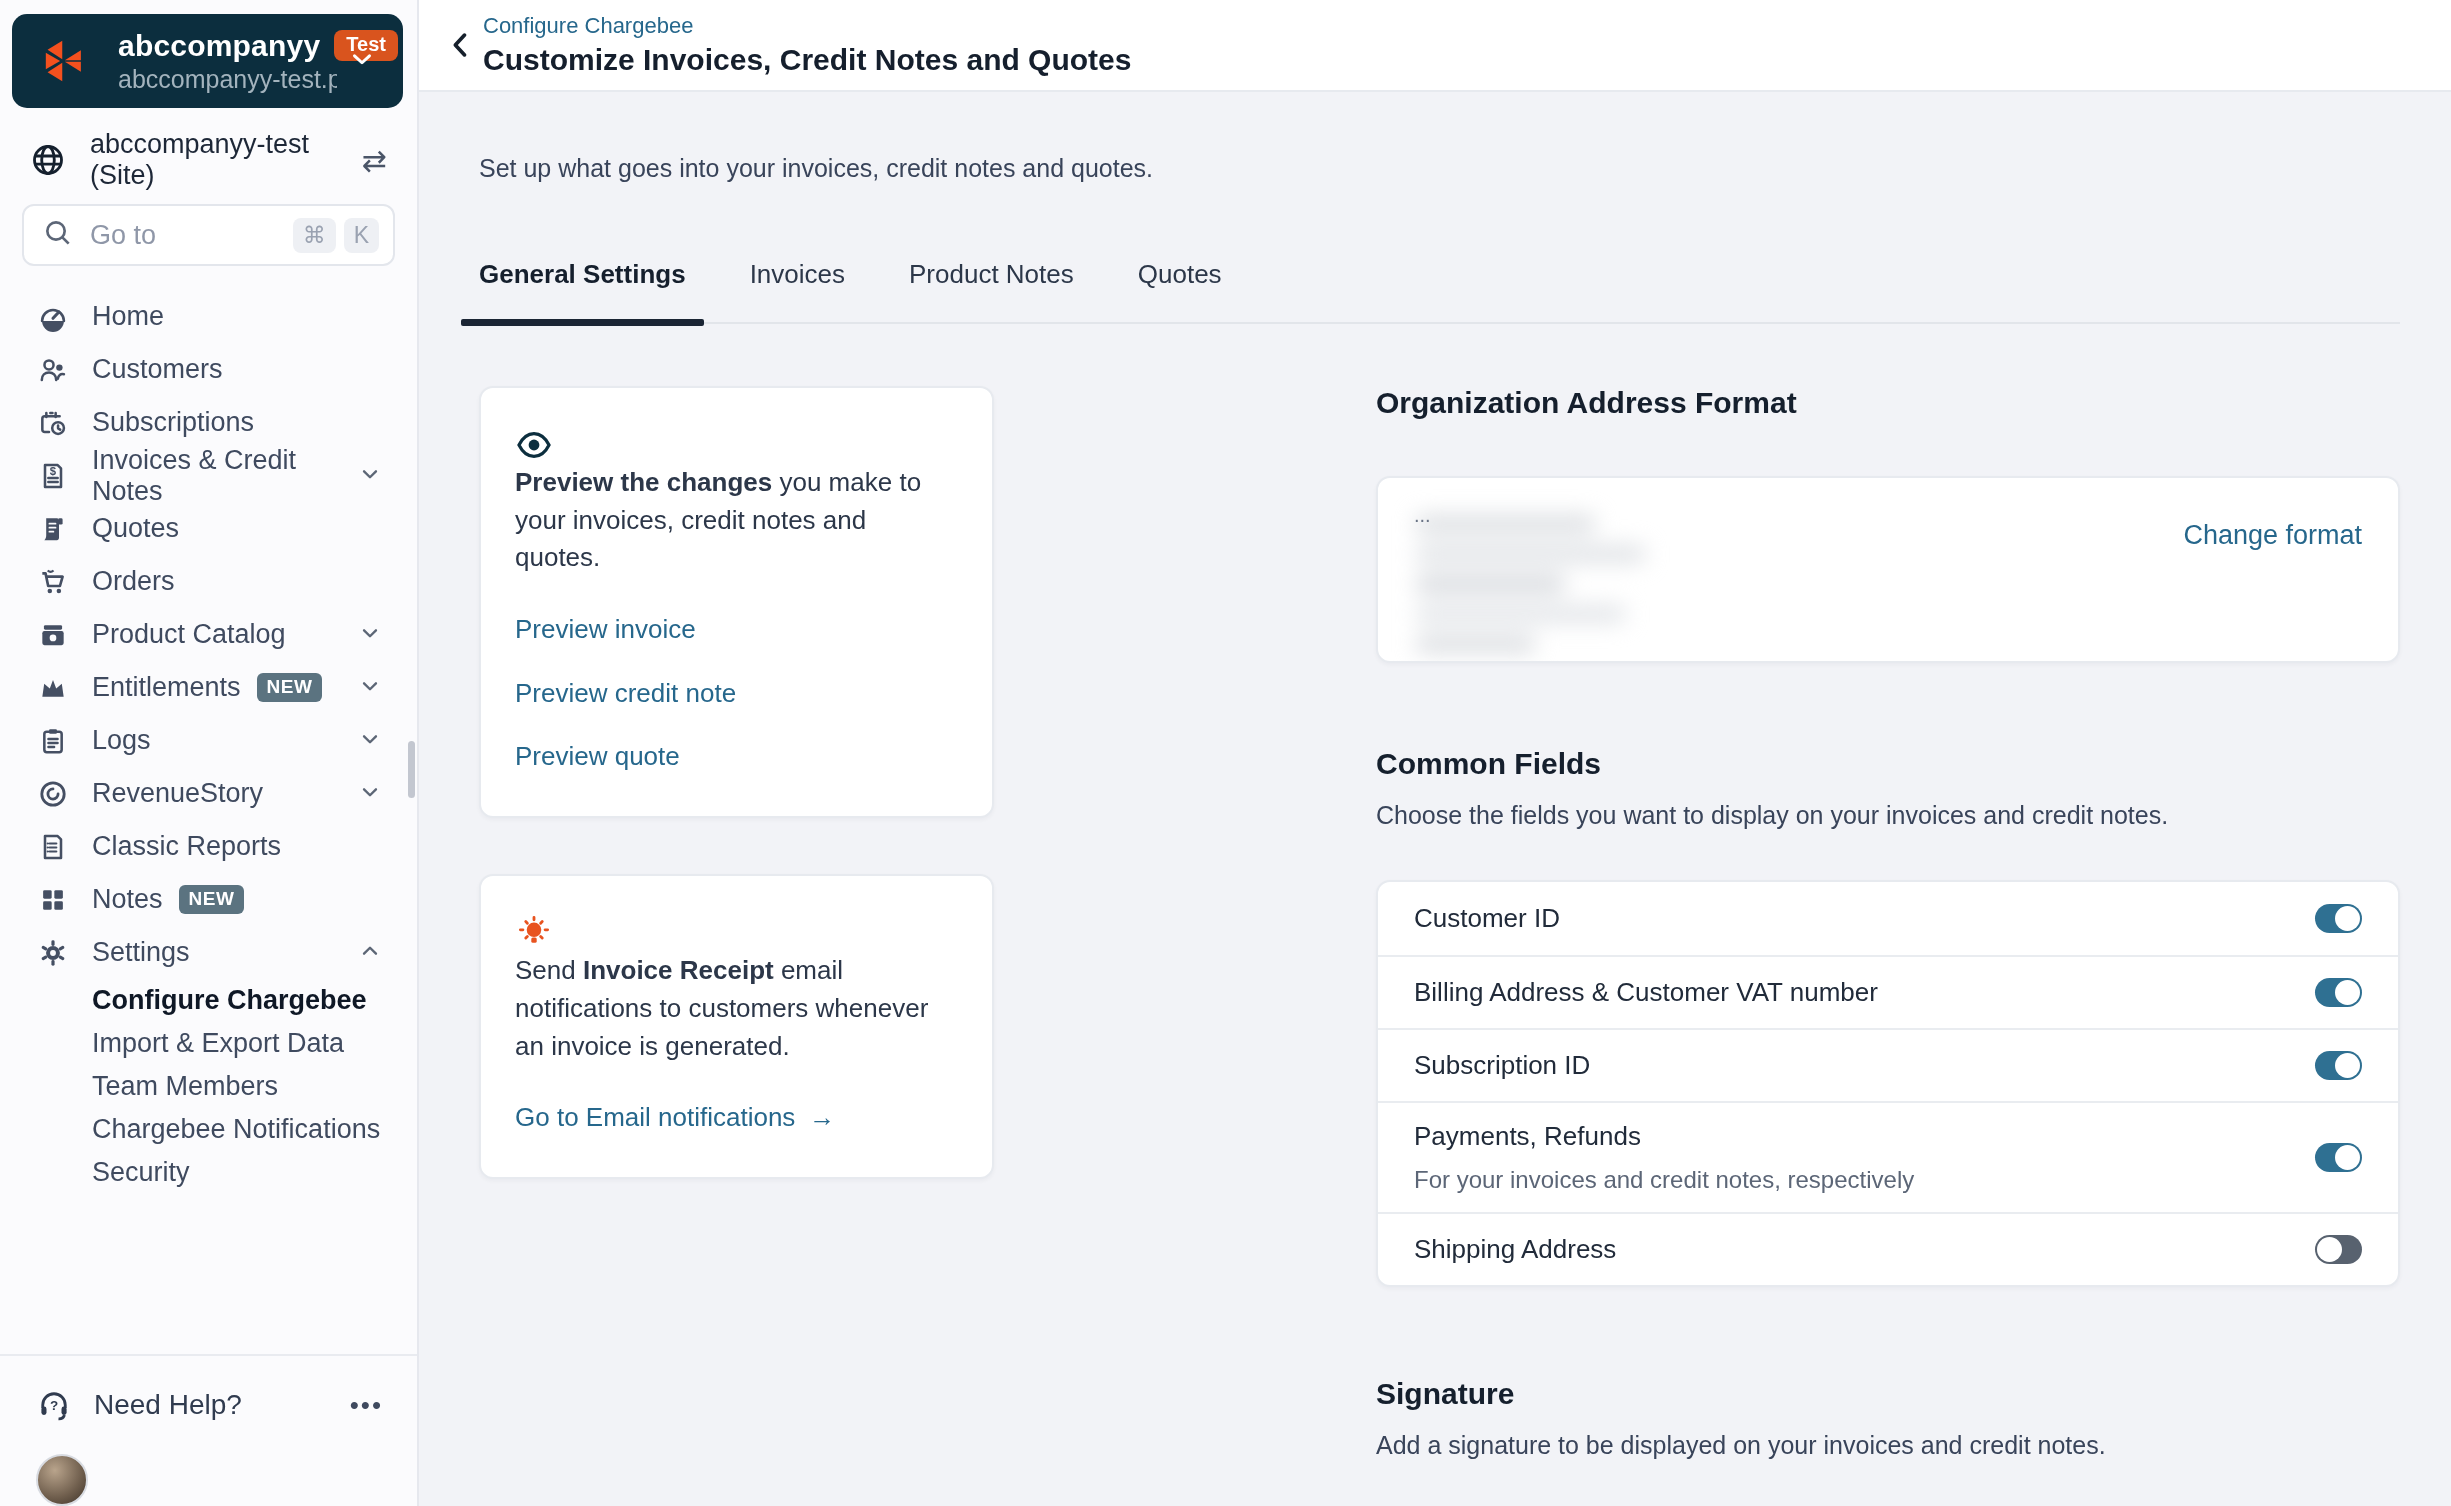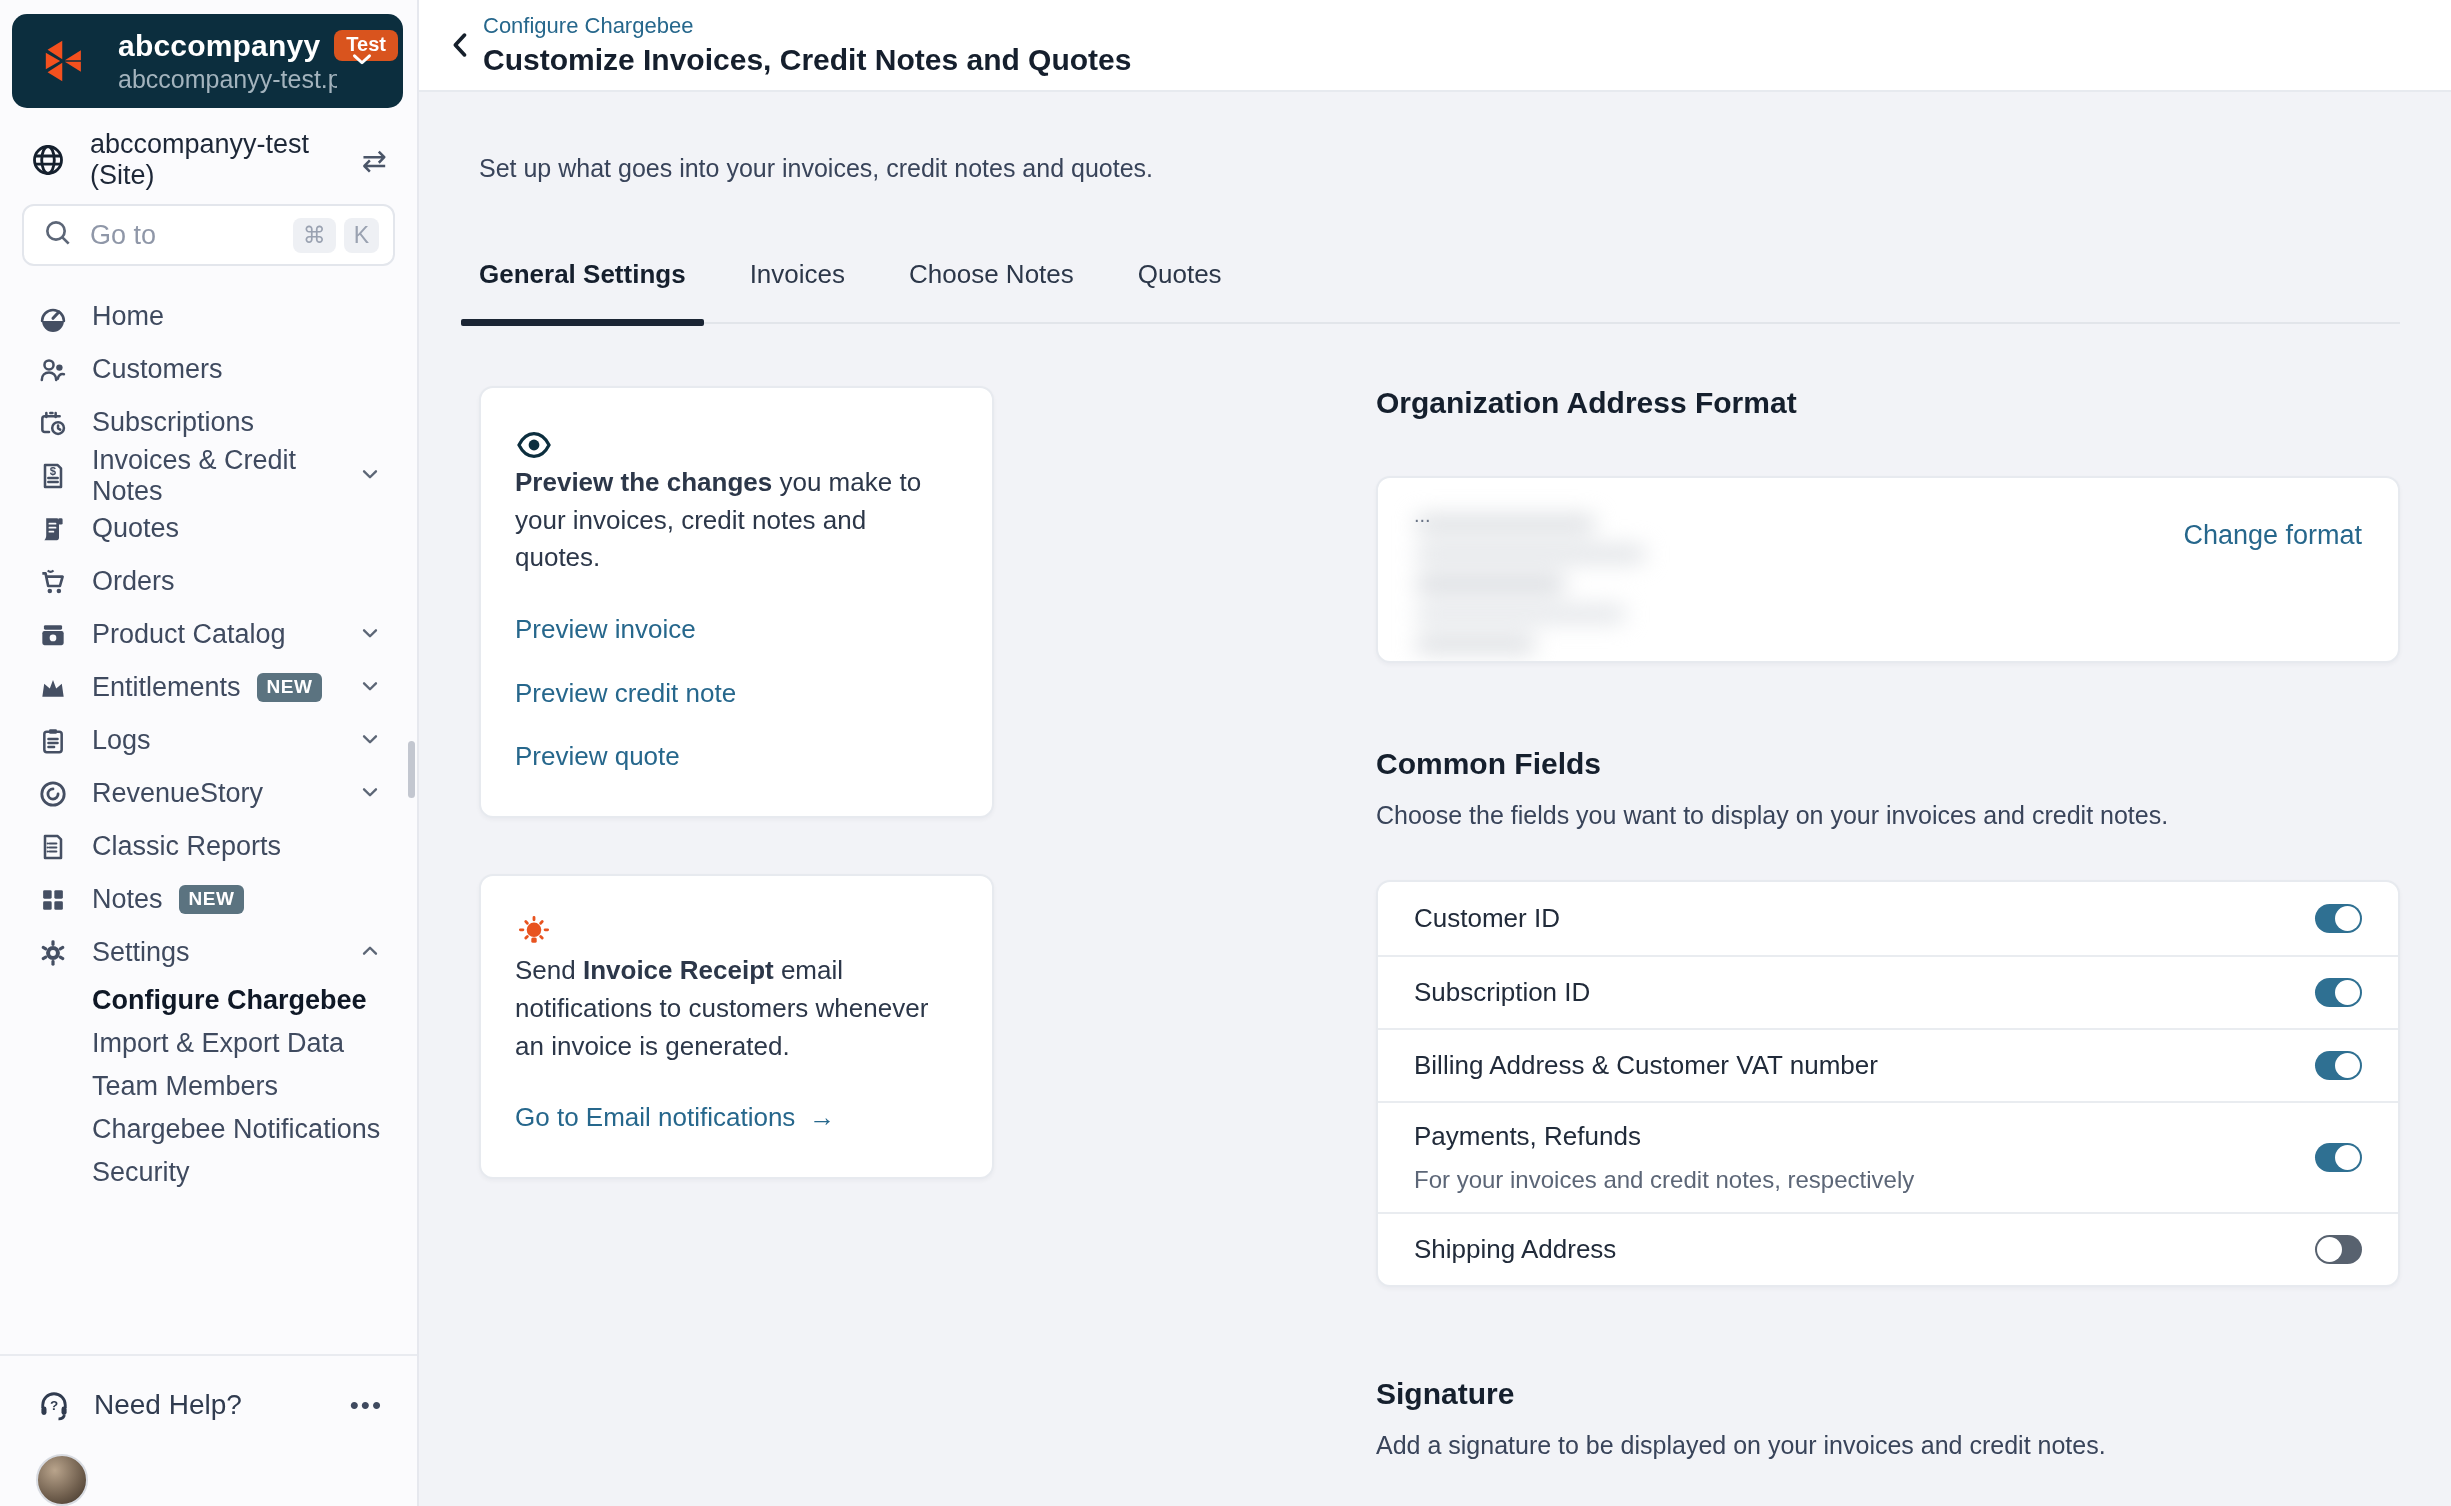--- a/index.html
+++ b/index.html
@@ -433,21 +433,21 @@
       <div class="page-title">Customize Invoices, Credit Notes and Quotes</div>
     </div>
   </div>
 
   <div class="content">
     <div class="subtitle">Set up what goes into your invoices, credit notes and quotes.</div>
 
     <div class="tabs" id="tab-bar">
         <div class="tab active">General Settings</div>
         <div class="tab">Invoices</div>
-        <div class="tab">Choose Notes</div>
+        <div class="tab">Product Notes</div>
         <div class="tab">Quotes</div>
       </div>
 
     <div class="columns">
 
       <div class="left-col">
         <div class="card info-card">
           <span class="info-ico">
             <svg viewBox="0 0 24 24" width="38" height="38" fill="none" stroke="#0c2e3e" stroke-width="2">
               <path d="M2.5 12 C5 7 8.3 4.8 12 4.8 S19 7 21.5 12 C19 17 15.7 19.2 12 19.2 S5 17 2.5 12 Z"></path>
@@ -504,30 +504,30 @@
               <div class="field-text">
        <div class="field-label">Customer ID</div>
 
      </div>
      <div class="toggle on" role="switch" aria-checked="true">
                 <span class="knob"></span>
               </div>
             </div>
             <div class="field-row">
               <div class="field-text">
-       <div class="field-label">Subscription ID</div>
+       <div class="field-label">Billing Address &amp; Customer VAT number</div>
 
      </div>
      <div class="toggle on" role="switch" aria-checked="true">
                 <span class="knob"></span>
               </div>
             </div>
             <div class="field-row">
               <div class="field-text">
-       <div class="field-label">Billing Address &amp; Customer VAT number</div>
+       <div class="field-label">Subscription ID</div>
 
      </div>
      <div class="toggle on" role="switch" aria-checked="true">
                 <span class="knob"></span>
               </div>
             </div>
             <div class="field-row">
               <div class="field-text">
        <div class="field-label">Payments, Refunds</div>
        <div class="field-sub">For your invoices and credit notes, respectively</div>

